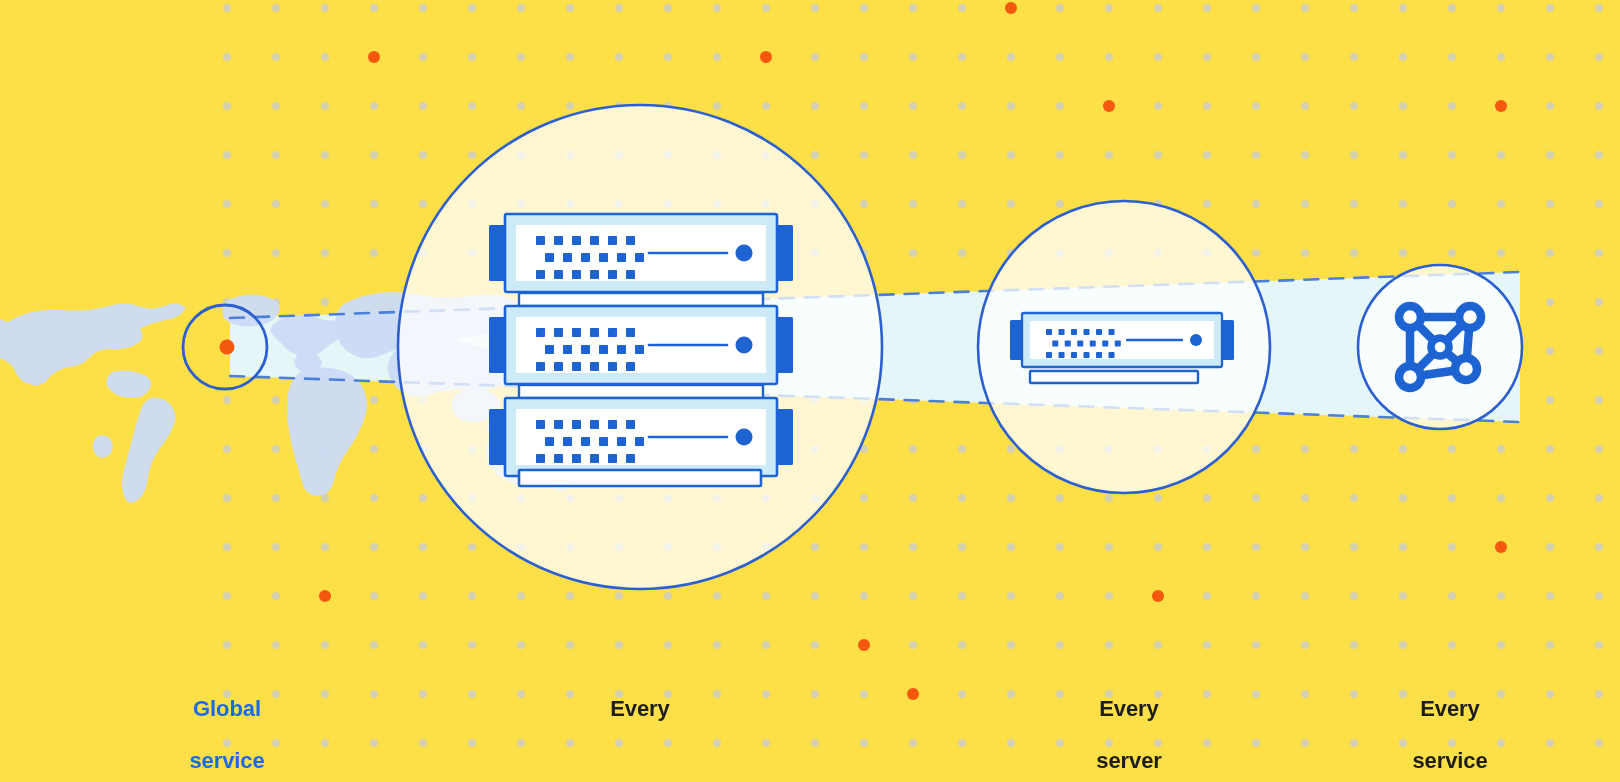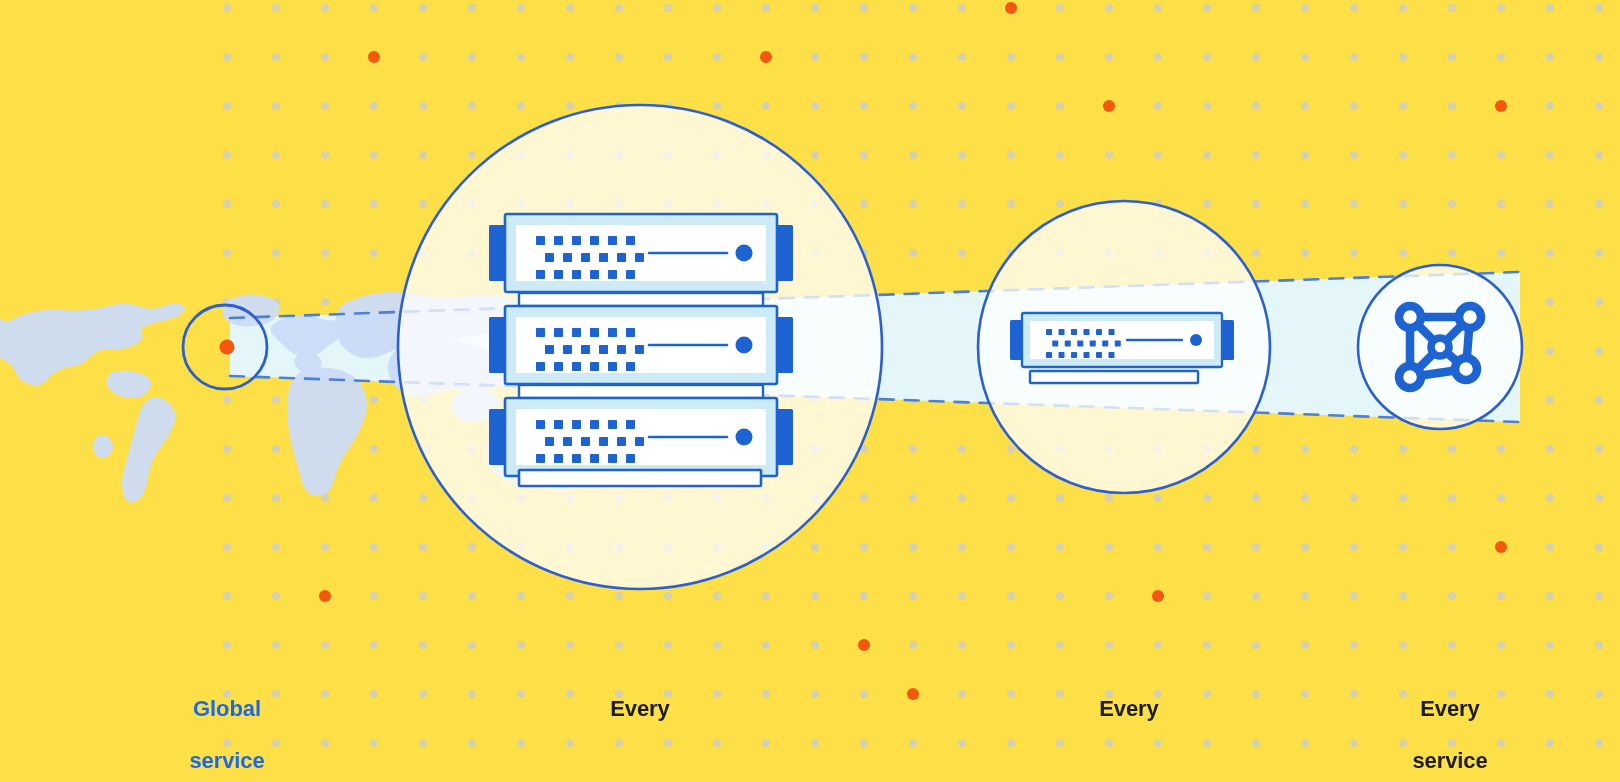--- a/index.html
+++ b/index.html
@@ -725,20 +725,21 @@
       <span class="l1">Global</span>
       <span class="l2">service</span>
     </div>
 
     <div class="label" style="left:520px; top:670px; width:240px;">
       <span class="l1">Every</span>
     </div>
 
     <div class="label" style="left:1019px; top:670px; width:220px;">
       <span class="l1">Every</span>
+      <span class="l2">server</span>
     </div>
 
     <div class="label" style="left:1340px; top:670px; width:220px;">
       <span class="l1">Every</span>
       <span class="l2">service</span>
     </div>
   </div>
 
 </div>
 

